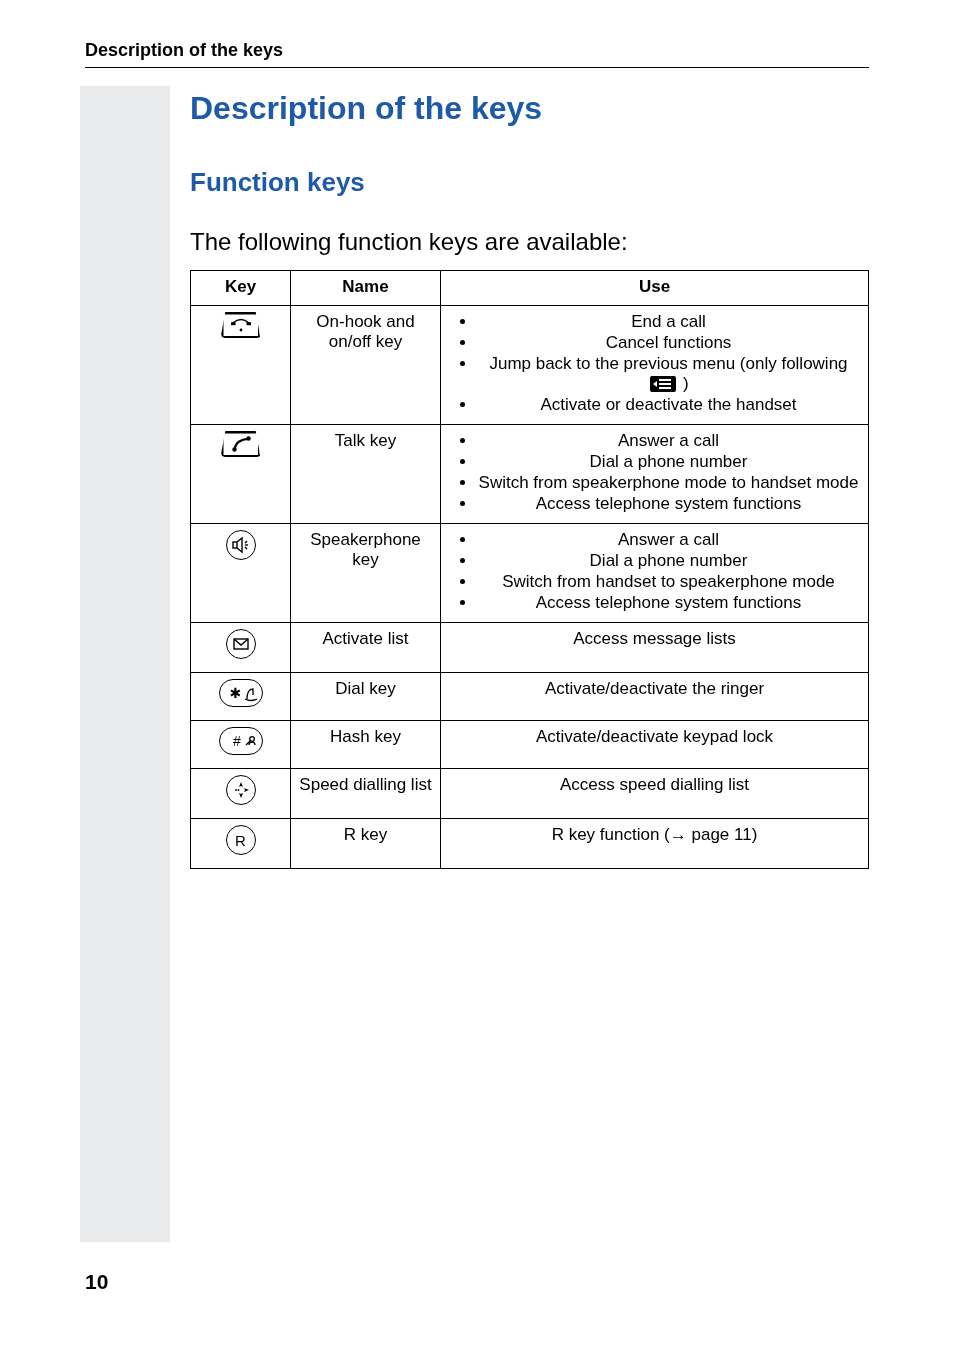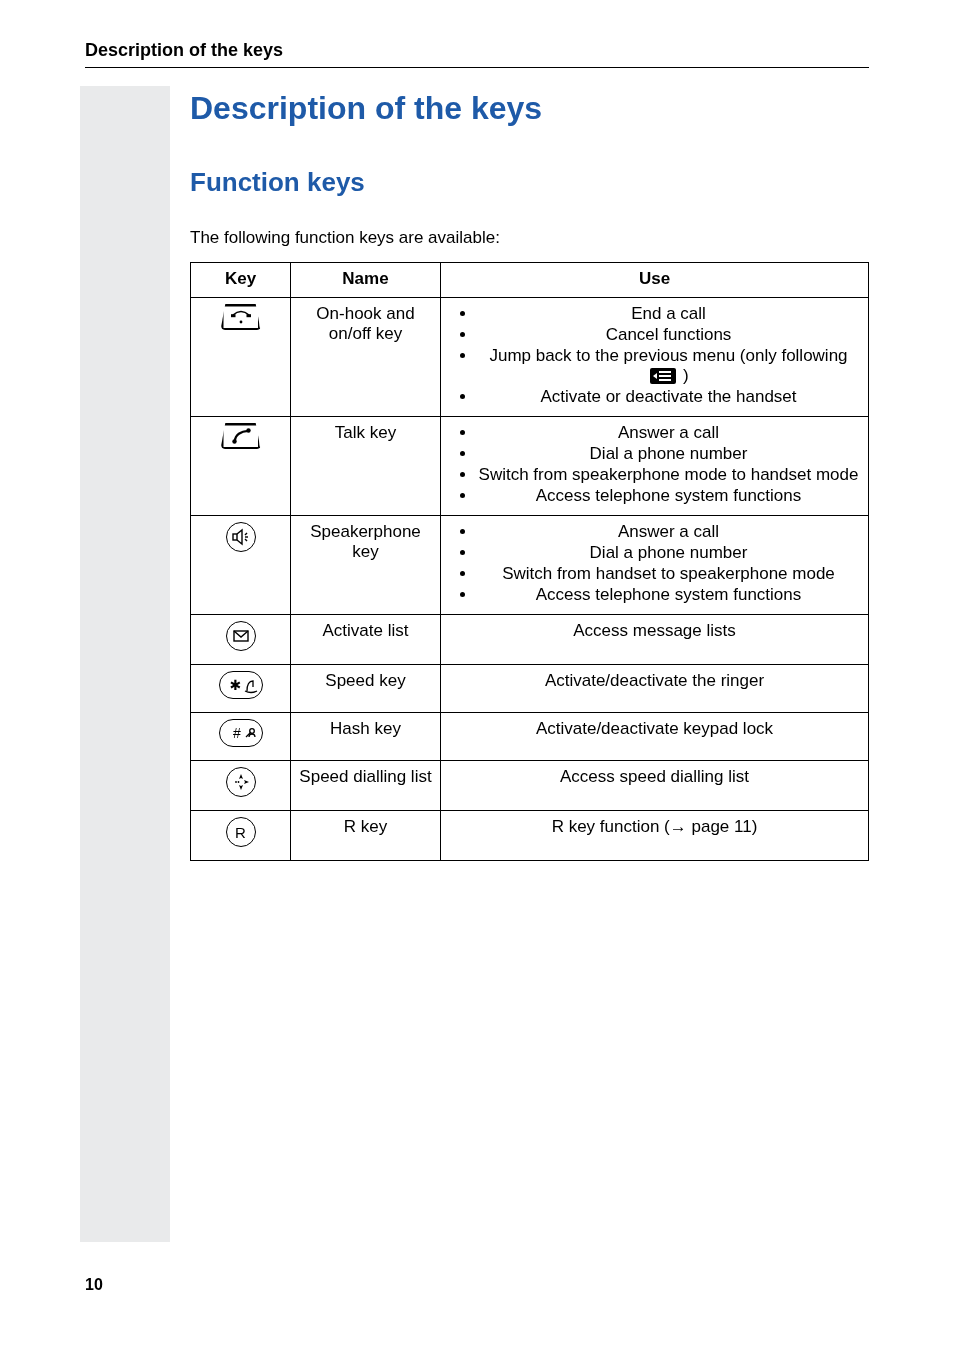--- a/index.html
+++ b/index.html
@@ -24,38 +24,38 @@
     position:absolute; left:190px; right:85px; top:90px;
   }
   h1.title {
     color:#1e5aa8; font-size:32px; font-weight:bold;
     margin:0 0 40px 0;
   }
   h2.sub {
     color:#1e5aa8; font-size:26px; font-weight:bold;
     margin:0 0 30px 0;
   }
-  p.intro { font-size:17px; margin:0 0 14px 0; }
+  p.intro { font-size:24px; margin:0 0 14px 0; }
   table.keys {
     border-collapse:collapse; width:100%;
     font-size:17px;
   }
   table.keys th, table.keys td {
     border:1px solid #000; padding:6px 8px 8px 8px;
     vertical-align:top; text-align:center;
   }
   table.keys th { font-weight:bold; }
   col.c1 { width:100px; }
   col.c2 { width:150px; }
   td.keycell { text-align:center; vertical-align:top; padding-top:6px;}
   ul.use { margin:0; padding-left:28px; }
   ul.use li { margin:0 0 1px 0; }
   .pagenum {
     position:absolute; left:85px; bottom:58px;
-    font-weight:bold; font-size:16px;
+    font-weight:bold; font-size:21px;
   }
   
   .kcap {
     display:inline-block; width:44px; height:28px;
     border:1.5px solid #000; border-radius:14px;
     position:relative; box-sizing:border-box;
   }
   .kcap.circle { width:30px; height:30px; border-radius:50%; }
   .kcap.trapz {
     width:40px; height:26px; border:none; position:relative;
@@ -183,21 +183,21 @@
             <td>Access message lists</td>
           </tr>
           <tr>
             <td class="keycell"><span><span class="kcap">
     <span class="glyph" style="left:38%;">✱</span>
     <svg width="44" height="28" viewBox="0 0 44 28">
                     <path d="M28 20 Q28 10 34 10 L34 16" fill="none" stroke="#000" stroke-width="1.3"></path>
                     <path d="M26 20 Q32 23 38 20" fill="none" stroke="#000" stroke-width="1.3"></path>
                   </svg>
   </span></span></td>
-            <td>Speed key</td>
+            <td>Dial key</td>
             <td>Activate/deactivate the ringer</td>
           </tr>
           <tr>
             <td class="keycell"><span><span class="kcap">
     <svg width="44" height="28" viewBox="0 0 44 28">
       <text x="14" y="19" font-size="14" font-family="Arial" fill="#000">#</text>
       <circle cx="33" cy="12" r="2.3" fill="none" stroke="#000" stroke-width="1.3"></circle>
       <path d="M30 18 a3 3 0 0 1 6 0" fill="none" stroke="#000" stroke-width="1.3"></path>
       <line x1="27" y1="18" x2="32" y2="13" stroke="#000" stroke-width="1.3"></line>
     </svg>

